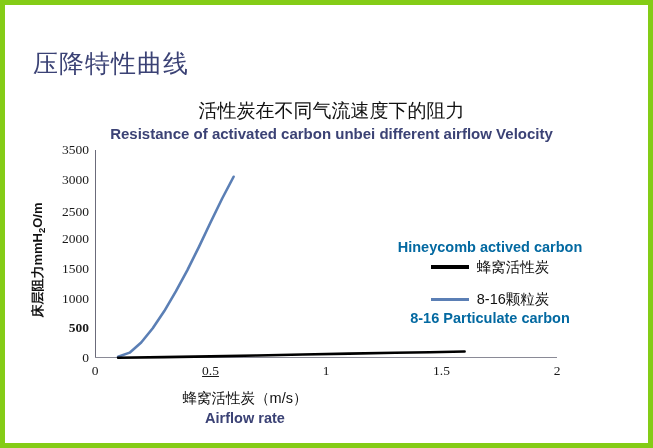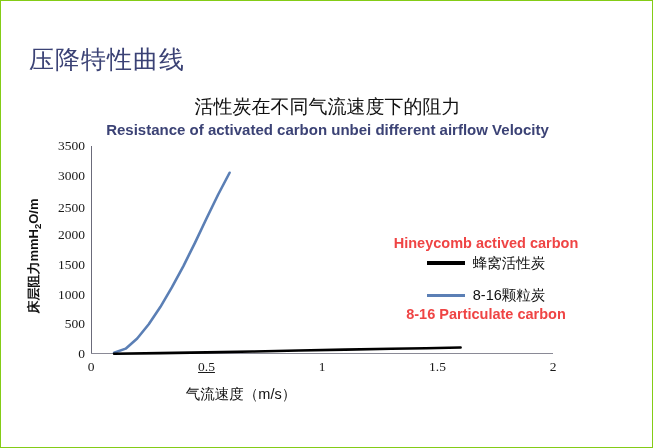--- a/index.html
+++ b/index.html
@@ -7,21 +7,21 @@
     padding: 0;
     background: #ffffff;
   }
   #page {
     position: relative;
     width: 653px;
     height: 448px;
     background: #ffffff;
     overflow: hidden;
     font-family: "Liberation Sans", sans-serif;
-    border: 1px solid #84cc16;
+    border: 5px solid #84cc16;
     box-sizing: border-box;
   }
 
   
   #slide-title {
     position: absolute;
     left: 28px;
     top: 43px;
     font-size: 25px;
     line-height: 30px;
@@ -174,21 +174,21 @@
   #legend {
     position: absolute;
     left: 360px;
     top: 233px;
     width: 250px;
     text-align: center;
   }
   .legend-en {
     font-size: 14.5px;
     line-height: 19px;
-    color: #ef4444;
+    color: #0369a1;
     font-weight: 600;
     white-space: nowrap;
   }
   .legend-cn {
     font-size: 14.5px;
     line-height: 20px;
     color: #111111;
     white-space: nowrap;
     display: flex;
     align-items: center;
@@ -209,21 +209,21 @@
 
 <div id="page">
 
   <div id="slide-title">压降特性曲线</div>
 
   <div id="chart-title-cn">活性炭在不同气流速度下的阻力</div>
   <div id="chart-title-en">Resistance of activated carbon unbei different airflow Velocity</div>
 
   <div id="ylabels">
       <div class="ytick" style="top: 201px;">0</div>
-      <div class="ytick" style="top: 171.286px;">500</div>
+      <div class="ytick" style="top: 171.286px; font-weight: bold;">500</div>
       <div class="ytick" style="top: 141.571px;">1000</div>
       <div class="ytick" style="top: 111.857px;">1500</div>
       <div class="ytick" style="top: 82.1429px;">2000</div>
       <div class="ytick" style="top: 55px; font-family: Liberation Serif, serif;">2500</div>
       <div class="ytick" style="top: 22.7143px;">3000</div>
       <div class="ytick" style="top: -7px;">3500</div>
     </div>
 
   <div id="ytitle-wrap">
     <div id="ytitle">床层阻力mmH<sub>2</sub>O/m</div>
@@ -239,21 +239,22 @@
   </div>
 
   <div id="xlabels">
       <div class="xtick" style="left: 0px;">0</div>
       <div class="xtick" style="left: 115.5px; text-decoration: underline;">0.5</div>
       <div class="xtick" style="left: 231px;">1</div>
       <div class="xtick" style="left: 346.5px;">1.5</div>
       <div class="xtick" style="left: 462px;">2</div>
     </div>
 
-  <div id="xtitle-cn">气流速度（m/s）</div>
+  <div id="xtitle-cn">蜂窝活性炭（m/s）</div>
+  <div id="xtitle-en">Airflow rate</div>
 
   <div id="legend">
     <div class="legend-group">
       <div class="legend-en">Hineycomb actived carbon</div>
       <div class="legend-cn">
         <span class="swatch swatch-black"></span>
         <span>蜂窝活性炭</span>
       </div>
     </div>
     <div class="legend-group">

